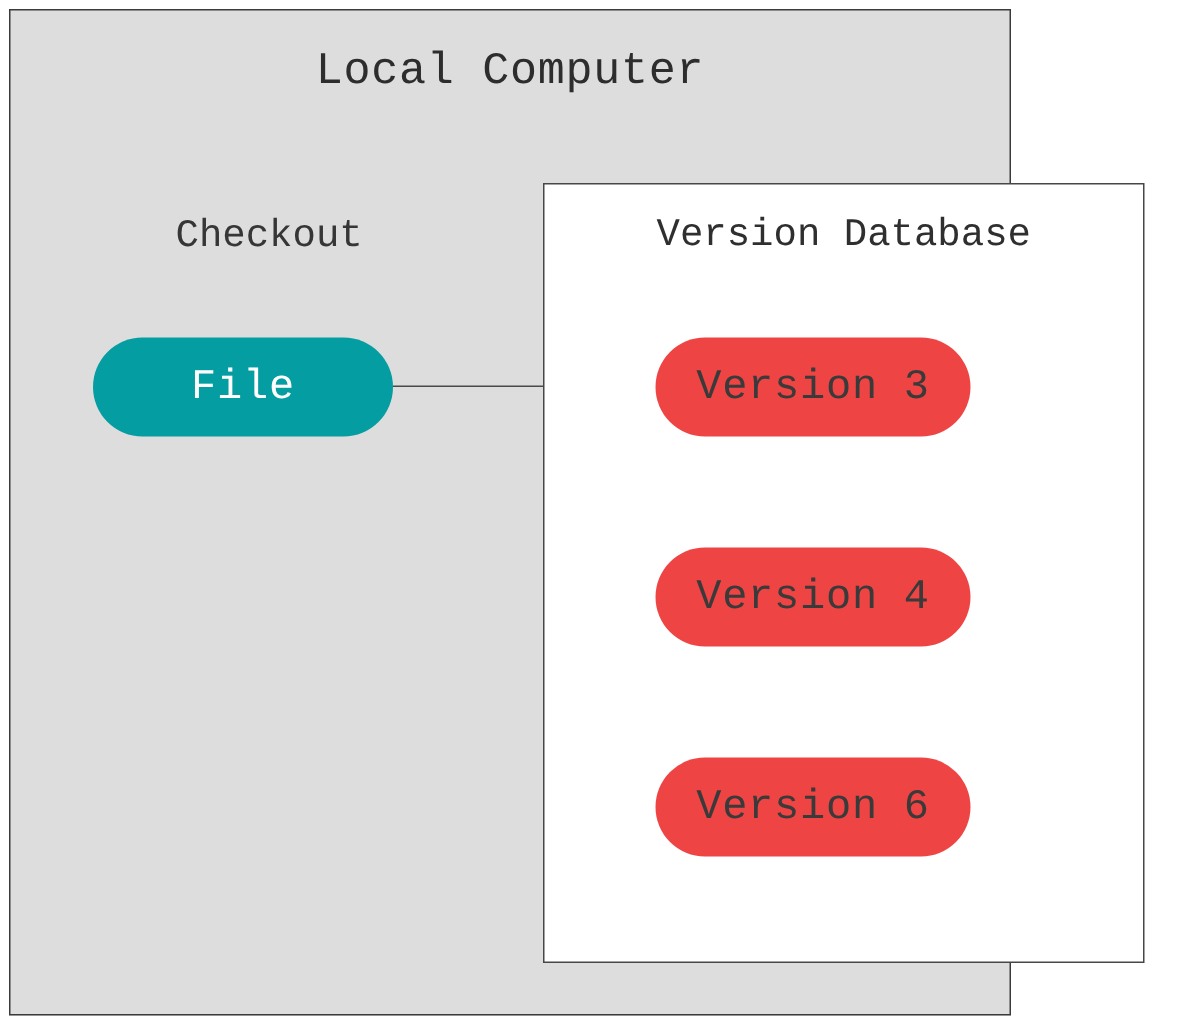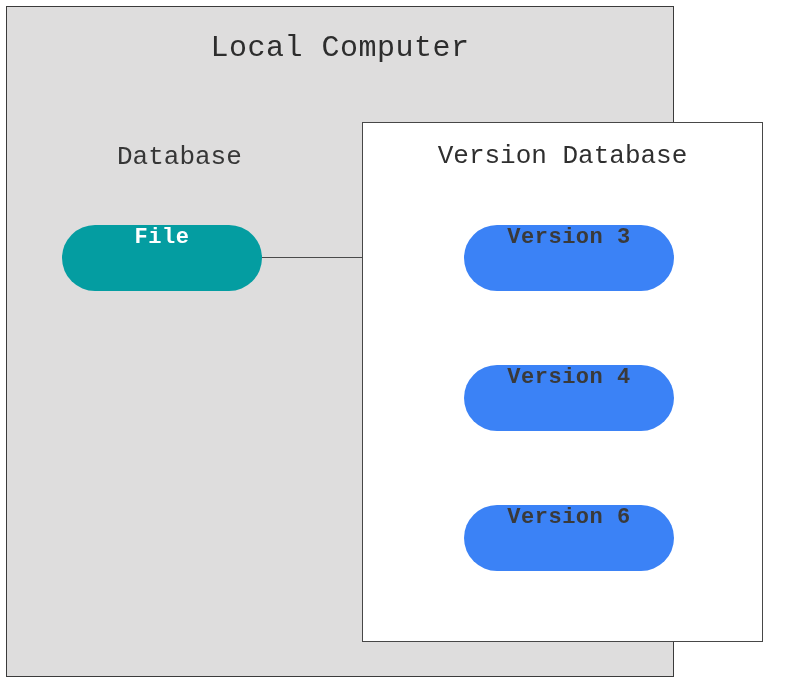--- a/index.html
+++ b/index.html
@@ -43,37 +43,37 @@
     left: 0; right: 0; top: 18px;
     text-align: center;
     font-size: 26px;
     color: #2f2f2f;
   }
   .pill {
     position: absolute;
     height: 66px;
     border-radius: 36px;
     display: flex;
+    align-items: center;
     justify-content: center;
-    font-size: 22px;
+    font-size: 28px;
     letter-spacing: 0.5px;
-    font-weight: bold;
   }
   .pill.teal {
     left: 55px; top: 218px;
     width: 200px;
     background: #049da1;
     color: #ffffff;
   }
   
   .pill.grey {
-    background: #3b82f6;
+    background: #ef4444;
     color: #3a3a3a;
     width: 210px;
-    left: 457px;
+    left: 430px;
   }
   #v3 { top: 218px; }
   #v2 { top: 358px; }
   #v1 { top: 498px; }
   .hline {
     position: absolute;
     top: 250px; 
     left: 255px; 
     width: 195px; 
     height: 0;
@@ -88,21 +88,21 @@
   #vline1 { top: 284px; height: 74px; } 
   #vline2 { top: 424px; height: 74px; } 
 </style>
 </head>
 <body>
 
 <div class="outer">
 
   <div class="title">Local Computer</div>
 
-  <div class="checkout-label">Database</div>
+  <div class="checkout-label">Checkout</div>
 
   <div class="hline"></div>
   <div class="vline" id="vline1"></div>
   <div class="vline" id="vline2"></div>
 
   <div class="db-box">
     <div class="db-label">Version Database</div>
   </div>
 
   <div class="pill teal">

